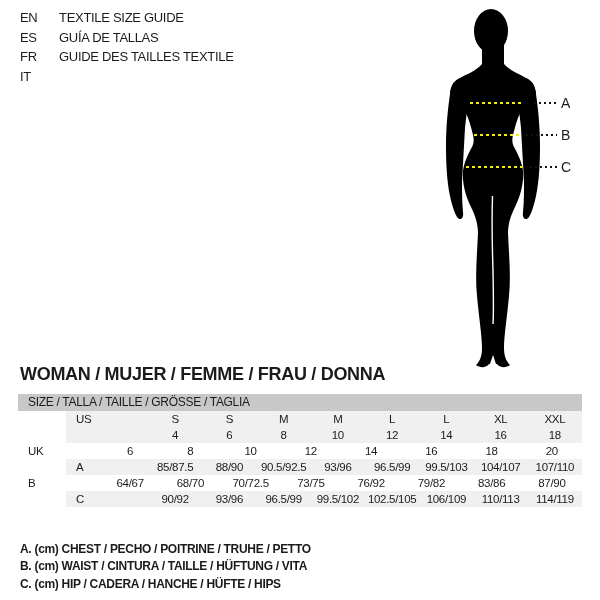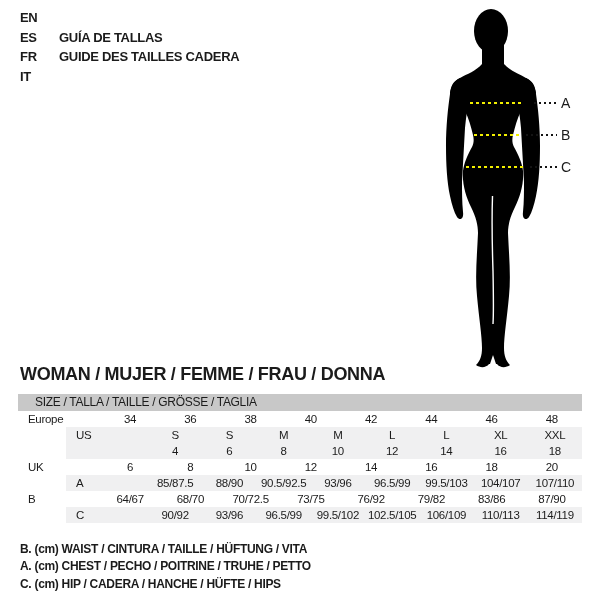--- a/index.html
+++ b/index.html
@@ -8,21 +8,21 @@
     --band-bg:#f0f0f1;
     --ink:#1b1b1b;
     --silhouette:#000000;
   }
   html,body{margin:0;padding:0;background:#ffffff;}
   .canvas{position:relative;width:600px;height:600px;background:#ffffff;overflow:hidden;
           font-family:"Liberation Sans",sans-serif;color:var(--ink);}
 
   
   .lang-block{position:absolute;left:20px;top:8px;}
-  .lang-row{display:flex;height:19.5px;align-items:center;font-weight:bold;
+  .lang-row{display:flex;height:19.5px;align-items:center;font-weight:normal;
             font-size:13px;letter-spacing:-0.3px;white-space:nowrap;}
   .lang-code{width:39px;flex:0 0 39px;}
 
   
   .figure-svg{position:absolute;left:420px;top:6px;}
 
   
   .measure{position:absolute;left:0;width:600px;height:16px;}
   .m-a{top:95px;}.m-b{top:127px;}.m-c{top:159px;}
   .dash{position:absolute;top:7px;height:2px;}
@@ -34,48 +34,49 @@
   .measure-label{position:absolute;left:561px;top:0;width:22px;height:16px;line-height:16px;
                  font-size:14px;letter-spacing:-0.2px;}
 
   
   .section-title{position:absolute;left:20px;top:364px;font-size:18px;font-weight:bold;
                  letter-spacing:-0.3px;white-space:nowrap;}
 
   
   .size-table{position:absolute;left:18px;top:394px;width:564px;
               font-size:11.5px;letter-spacing:-0.3px;}
-  .thead{height:17px;line-height:17px;background:var(--header-bg);padding-left:17px;
+  .thead{height:17px;line-height:17px;background:var(--header-bg);padding-left:10px;
          font-size:12px;white-space:nowrap;}
   .trow{display:grid;grid-template-columns:82px repeat(8,1fr);height:16px;line-height:16px;}
   .trow.shaded{background:var(--band-bg);margin-left:48px;}
   .tlabel{padding-left:10px;text-align:left;}
   .tcell{text-align:center;white-space:nowrap;}
 
   
   .legend{position:absolute;left:20px;top:541px;font-weight:bold;font-size:12px;
           letter-spacing:-0.3px;}
   .legend-row{height:17.3px;line-height:17.3px;white-space:nowrap;}
 </style>
 </head>
 <body>
 
 <div class="canvas">
 
   <div class="lang-block">
       <div class="lang-row">
         <span class="lang-code">EN</span>
+        <span class="lang-label">TEXTILE SIZE GUIDE</span>
       </div>
       <div class="lang-row">
         <span class="lang-code">ES</span>
         <span class="lang-label">GUÍA DE TALLAS</span>
       </div>
       <div class="lang-row">
         <span class="lang-code">FR</span>
-        <span class="lang-label">GUIDE DES TAILLES CADERA</span>
+        <span class="lang-label">GUIDE DES TAILLES TEXTILE</span>
       </div>
       <div class="lang-row">
         <span class="lang-code">IT</span>
       </div>
     </div>
 
   <svg class="figure-svg" width="150" height="362" viewBox="0 0 150 362">
     <ellipse cx="71" cy="25" rx="17" ry="22" fill="var(--silhouette)"></ellipse>
     <path fill="var(--silhouette)" d="
       M 62 38 L 62 58
@@ -147,31 +148,20 @@
         <span class="dash dash-black"></span>
         <span class="measure-label">C</span>
       </div>
     </div>
 
   <div class="section-title">WOMAN / MUJER / FEMME / FRAU / DONNA</div>
 
   <div class="size-table">
     <div class="thead">SIZE / TALLA / TAILLE / GRÖSSE / TAGLIA</div>
     <div>
-        <div class="trow">
-          <span class="tlabel">Europe</span>
-          <span class="tcell">34</span>
-          <span class="tcell">36</span>
-          <span class="tcell">38</span>
-          <span class="tcell">40</span>
-          <span class="tcell">42</span>
-          <span class="tcell">44</span>
-          <span class="tcell">46</span>
-          <span class="tcell">48</span>
-        </div>
         <div class="trow shaded">
           <span class="tlabel">US</span>
           <span class="tcell">S</span>
           <span class="tcell">S</span>
           <span class="tcell">M</span>
           <span class="tcell">M</span>
           <span class="tcell">L</span>
           <span class="tcell">L</span>
           <span class="tcell">XL</span>
           <span class="tcell">XXL</span>
@@ -228,18 +218,18 @@
           <span class="tcell">99.5/102</span>
           <span class="tcell">102.5/105</span>
           <span class="tcell">106/109</span>
           <span class="tcell">110/113</span>
           <span class="tcell">114/119</span>
         </div>
       </div>
   </div>
 
   <div class="legend">
+      <div class="legend-row">A. (cm) CHEST / PECHO / POITRINE / TRUHE / PETTO</div>
       <div class="legend-row">B. (cm) WAIST / CINTURA / TAILLE / HÜFTUNG / VITA</div>
-      <div class="legend-row">A. (cm) CHEST / PECHO / POITRINE / TRUHE / PETTO</div>
       <div class="legend-row">C. (cm) HIP / CADERA / HANCHE / HÜFTE / HIPS</div>
     </div>
 
 </div>
 
 </body></html>

